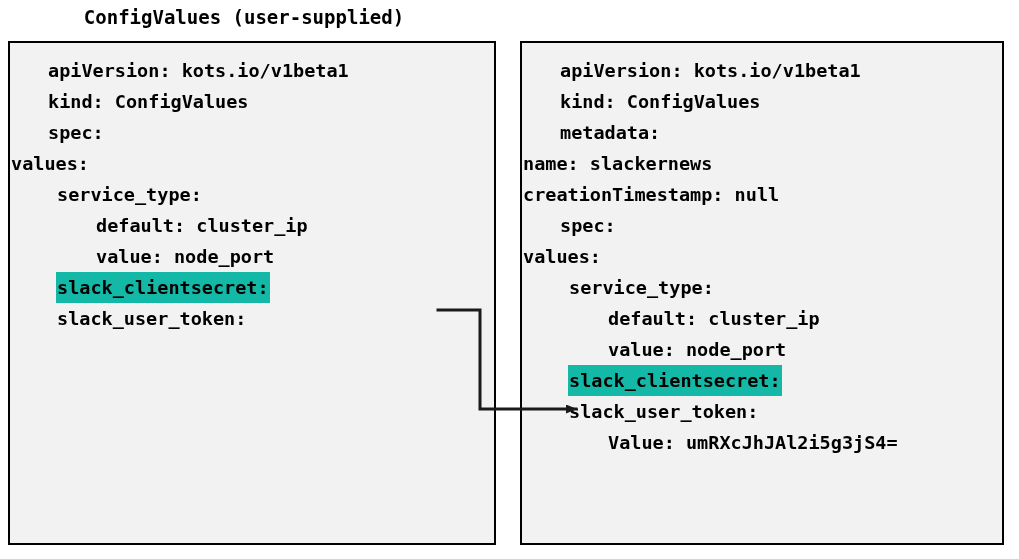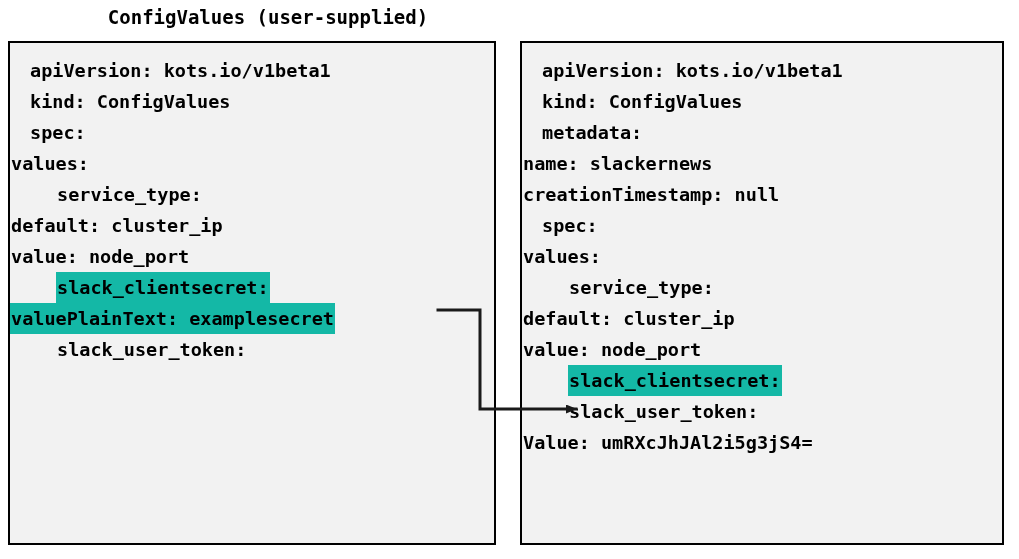--- a/index.html
+++ b/index.html
@@ -22,21 +22,21 @@
     position: absolute;
     top: 6px;
     font-family: "DejaVu Sans Mono", "Liberation Mono", monospace;
     font-size: 19px;
     font-weight: bold;
     color: #000000;
     letter-spacing: 0px;
     white-space: nowrap;
     text-align: center;
   }
-  #title-left  { left: 24px;   width: 488px; }
+  #title-left  { left: 0;   width: 488px; }
   #title-right { left: 520px; width: 484px; }
 
   
   .code-box {
     position: absolute;
     top: 41px;
     height: 504px;
     background: #f2f2f2;
     border: 2px solid #000000;
     box-sizing: border-box;
@@ -65,24 +65,24 @@
   }
   .code-line .txt {
     display: inline-block;
     padding: 0 1px;
   }
   .code-line.hl .txt {
     background: #14b8a6;
   }
 
   
-  .ind0 { padding-left: 19px; }
+  .ind0 { padding-left: 37px; }
   .ind1 { }
   .ind2 { padding-left: 46px; }
-  .ind3 { }
+  .ind3 { padding-left: 85px; }
 
   
   #connector {
     position: absolute;
     left: 0;
     top: 0;
     width: 1019px;
     height: 559px;
     pointer-events: none;
   }
@@ -97,21 +97,20 @@
   <div id="box-left" class="code-box">
     <div class="code-lines" id="left-lines">
         <div class="code-line ind0"><span class="txt">apiVersion: kots.io/v1beta1</span></div>
         <div class="code-line ind0"><span class="txt">kind: ConfigValues</span></div>
         <div class="code-line ind0"><span class="txt">spec:</span></div>
         <div class="code-line ind1"><span class="txt">values:</span></div>
         <div class="code-line ind2"><span class="txt">service_type:</span></div>
         <div class="code-line ind3"><span class="txt">default: cluster_ip</span></div>
         <div class="code-line ind3"><span class="txt">value: node_port</span></div>
         <div class="code-line ind2 hl"><span class="txt">slack_clientsecret:</span></div>
-        <div class="code-line ind3 hl"><span class="txt">valuePlainText: examplesecret</span></div>
         <div class="code-line ind2"><span class="txt">slack_user_token:</span></div>
       </div>
   </div>
 
 
   <div id="box-right" class="code-box">
     <div class="code-lines" id="right-lines">
         <div class="code-line ind0"><span class="txt">apiVersion: kots.io/v1beta1</span></div>
         <div class="code-line ind0"><span class="txt">kind: ConfigValues</span></div>
         <div class="code-line ind0"><span class="txt">metadata:</span></div>

